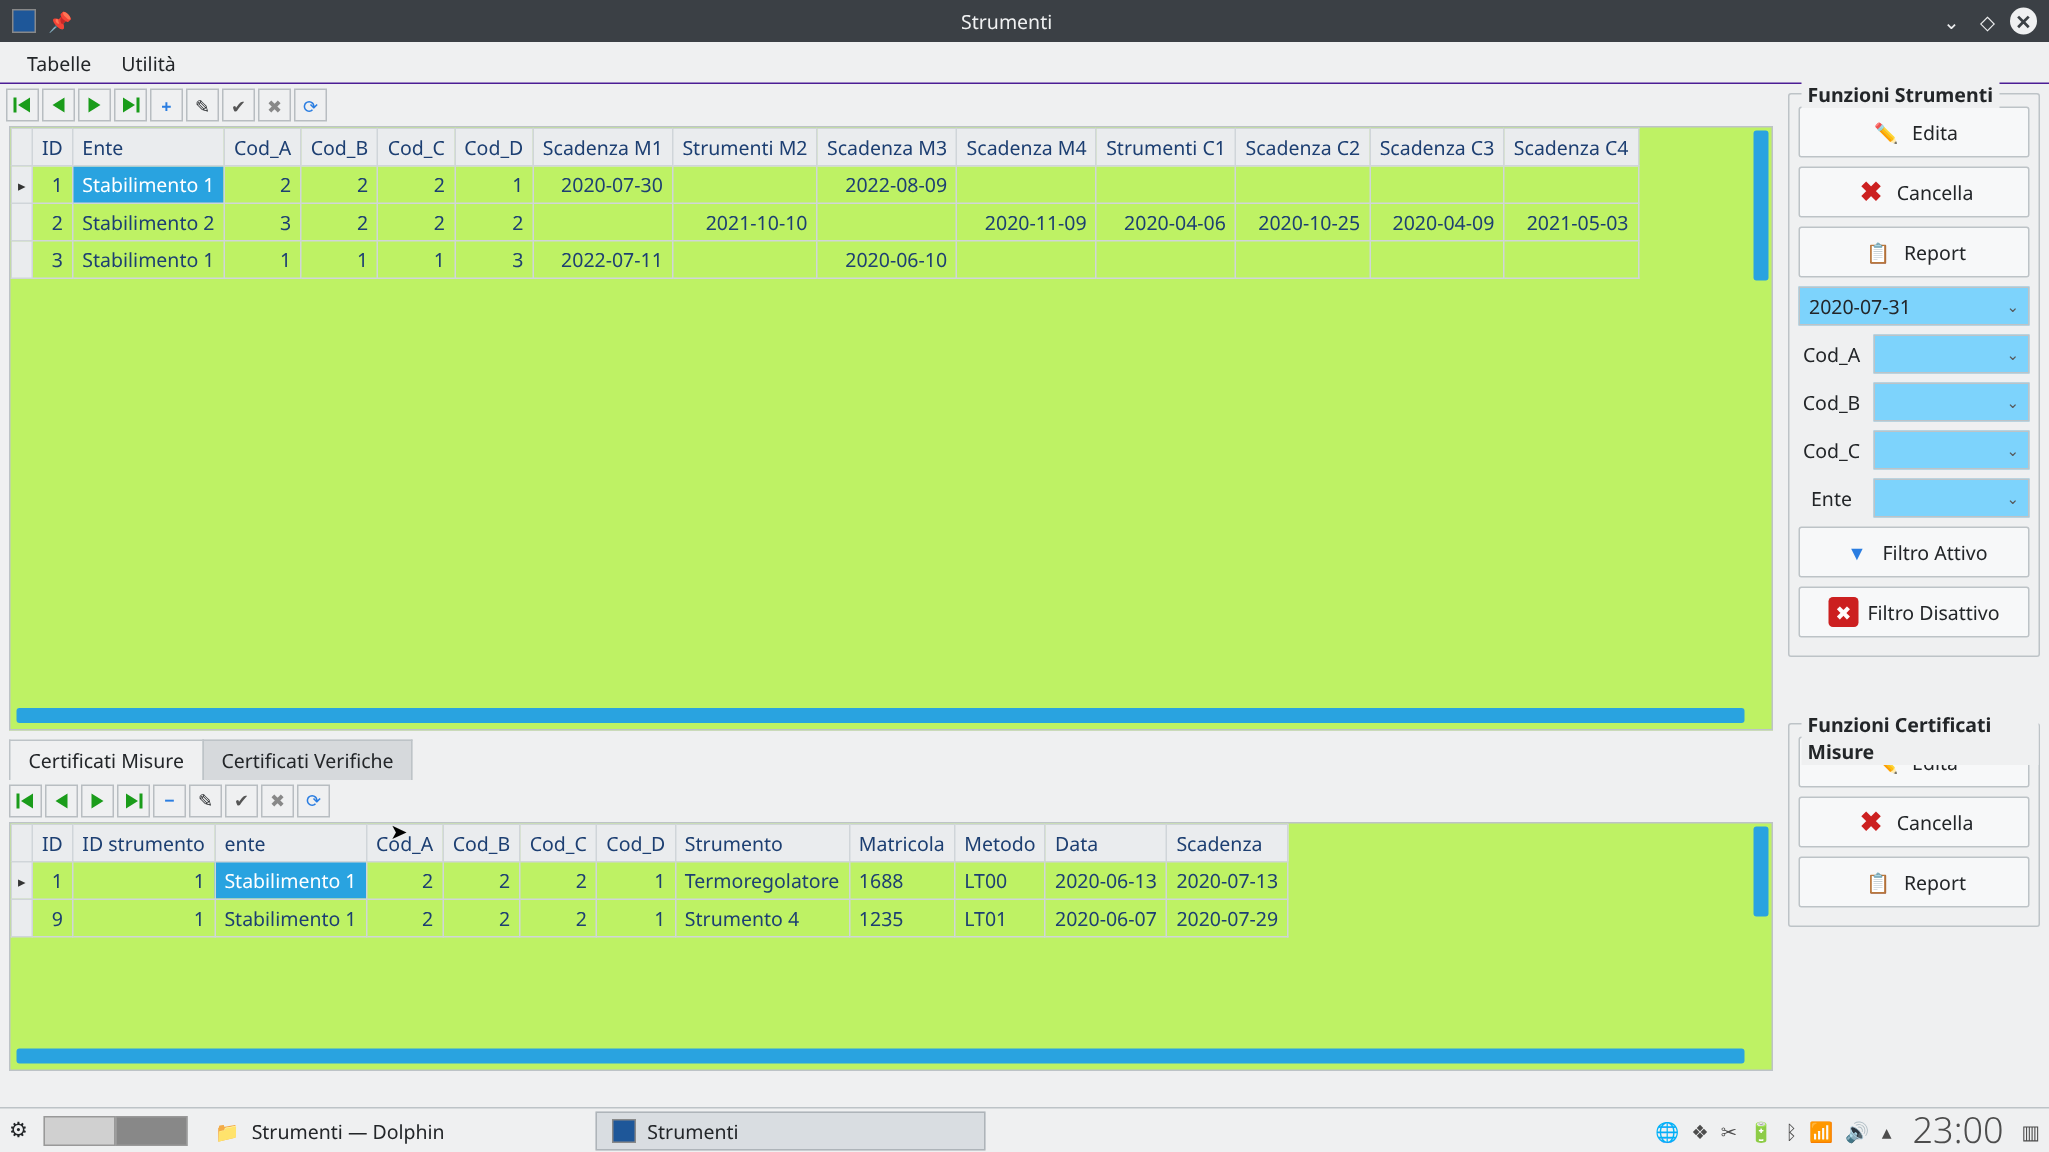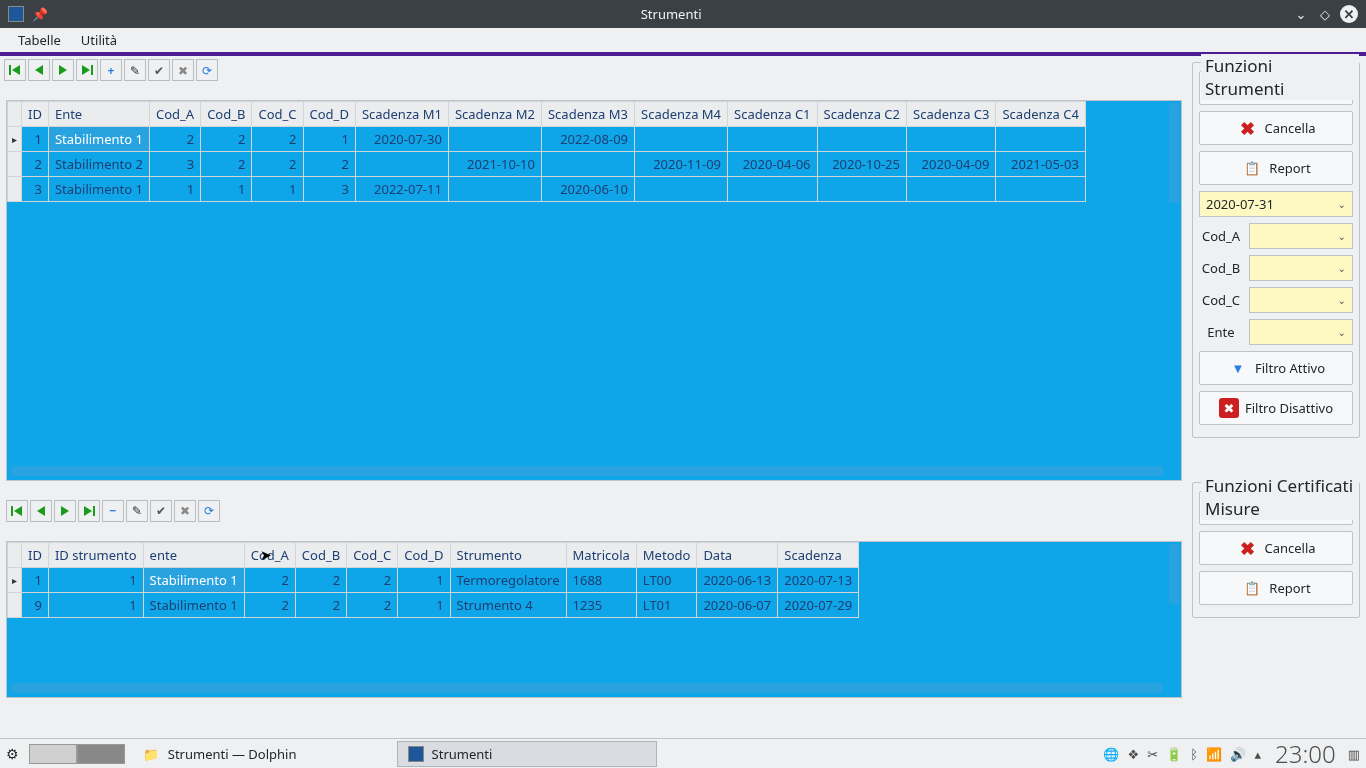--- a/index.html
+++ b/index.html
@@ -7,57 +7,57 @@
 
 
 .titlebar { height: 28px; background: #3b4045; color: #eff0f1; display: flex; align-items: center; padding: 0 8px; }
 .titlebar .app-icon { width: 16px; height: 16px; background: #1e5799; margin-right: 8px; border: 1px solid #888; }
 .titlebar .pin { margin-right: 8px; color: #ccc; }
 .titlebar .title { flex: 1; text-align: center; font-size: 13px; }
 .titlebar .winbtn { width: 18px; height: 18px; margin-left: 6px; display: flex; align-items: center; justify-content: center; cursor: pointer; }
 .titlebar .winbtn.close { background: #eff0f1; border-radius: 50%; color: #3b4045; font-weight: bold; }
 
 
-.menubar { height: 28px; background: #eff0f1; border-bottom: 4px solid #4c1d95; display: flex; align-items: center; padding-left: 8px; }
+.menubar { height: 28px; background: #eff0f1; border-bottom: 1px solid #4c1d95; display: flex; align-items: center; padding-left: 8px; }
 .menubar .menuitem { padding: 4px 10px; cursor: pointer; }
 
 
 .mainarea { display: flex; height: 658px; }
 .leftcol { flex: 1; display: flex; flex-direction: column; }
 .rightcol { width: 178px; padding: 6px 6px 0 4px; }
 
 
 .toolbar { height: 28px; display: flex; align-items: center; padding: 2px 4px; gap: 2px; }
 .tbtn { width: 22px; height: 22px; border: 1px solid #b8bdc1; background: #eff0f1; display: flex; align-items: center; justify-content: center; cursor: pointer; font-size: 12px; }
 .tbtn svg { width: 14px; height: 14px; }
 
 
-.table-wrap { position: relative; flex: 1; background: #0ea5e9; border: 1px solid #bdc3c7; margin: 16px 6px; overflow: hidden; }
+.table-wrap { position: relative; flex: 1; background: #bef264; border: 1px solid #bdc3c7; margin: 0 6px; overflow: hidden; }
 table { border-collapse: collapse; font-size: 13px; }
 th, td { border: 1px solid #d0d5d9; padding: 3px 6px; text-align: left; color: #1d3f72; white-space: nowrap; }
 th { background: #eaecee; font-weight: normal; color: #1d3f72; height: 22px; }
 td.num { text-align: right; }
 td.date { text-align: right; }
 .rowhead { width: 14px; background: #eaecee; padding: 0; }
 .rowhead.sel::before { content: "▸"; font-size: 10px; color: #333; display: block; text-align: center; }
 .selcell { background: #29a3e0 !important; color: #fff !important; }
 .hscroll { position: absolute; bottom: 4px; left: 4px; right: 18px; height: 10px; background: #29a3e0; border-radius: 2px; }
 .vscroll { position: absolute; top: 2px; right: 2px; width: 10px; background: #29a3e0; border-radius: 2px; }
 
 
 .tabs { display: flex; margin: 6px 6px 0 6px; }
 .tab { padding: 4px 12px; border: 1px solid #bdc3c7; border-bottom: none; background: #d6d9dc; cursor: pointer; margin-right: -1px; }
 .tab.active { background: #eff0f1; }
 
 
 .groupbox { border: 1px solid #bdc3c7; border-radius: 2px; padding: 8px 6px 6px 6px; margin-bottom: 6px; position: relative; }
-.groupbox .legend { position: absolute; top: -9px; left: 8px; background: #eff0f1; padding: 0 4px; font-size: 17px; }
+.groupbox .legend { position: absolute; top: -9px; left: 8px; background: #eff0f1; padding: 0 4px; font-size: 13px; font-weight: bold; }
 .sidebtn { display: flex; align-items: center; justify-content: center; gap: 6px; width: 100%; height: 34px; border: 1px solid #bdc3c7; background: #f7f8f9; margin-bottom: 6px; cursor: pointer; border-radius: 2px; }
 .sidebtn .ico { width: 22px; height: 22px; display: flex; align-items: center; justify-content: center; }
-.datebox, .combo { width: 100%; height: 26px; border: 1px solid #bdc3c7; background: #fef9c3; display: flex; align-items: center; padding: 0 6px; margin-bottom: 6px; position: relative; }
+.datebox, .combo { width: 100%; height: 26px; border: 1px solid #bdc3c7; background: #7dd3fc; display: flex; align-items: center; padding: 0 6px; margin-bottom: 6px; position: relative; }
 .combo .caret, .datebox .caret { position: absolute; right: 6px; font-size: 10px; color: #555; }
 .filter-row { display: flex; align-items: center; gap: 6px; margin-bottom: 6px; }
 .filter-row .lbl { width: 44px; text-align: center; font-size: 13px; color: #232629; }
 .filter-row .combo { flex: 1; margin-bottom: 0; }
 
 
 .taskbar { position: absolute; bottom: 0; left: 0; right: 0; height: 30px; background: #eff0f1; border-top: 1px solid #bdc3c7; display: flex; align-items: center; padding: 0 6px; }
 .taskbar .desktops { display: flex; margin-right: 8px; margin-left: 6px; }
 .taskbar .dsk { width: 48px; height: 20px; border: 1px solid #999; background: #d0d0d0; }
 .taskbar .dsk.active { background: #888; }
@@ -123,24 +123,24 @@
         <thead>
             <tr>
           <th class="rowhead"></th>
           <th>ID</th>
           <th style="width:94px">Ente</th>
           <th>Cod_A</th>
           <th>Cod_B</th>
           <th>Cod_C</th>
           <th>Cod_D</th>
           <th>Scadenza M1</th>
-          <th>Scadenza M2</th>
+          <th>Strumenti M2</th>
           <th>Scadenza M3</th>
           <th>Scadenza M4</th>
-          <th>Scadenza C1</th>
+          <th>Strumenti C1</th>
           <th>Scadenza C2</th>
           <th>Scadenza C3</th>
           <th>Scadenza C4</th>
         </tr>
           </thead>
         <tbody id="top-rows">
             <tr>
               <td class="rowhead sel"></td>
     <td class="num">1</td>
               <td class="selcell">Stabilimento 1</td>
@@ -190,20 +190,24 @@
               <td class="date"></td>
               <td class="date"></td>
               <td class="date"></td>
             </tr>
           </tbody>
       </table>
       <div class="vscroll" style="height:100px"></div>
       <div class="hscroll"></div>
     </div>
 
+    <div class="tabs">
+      <div class="tab active">Certificati Misure</div>
+      <div class="tab">Certificati Verifiche</div>
+    </div>
 
     <div class="toolbar" style="margin-left:2px">
       <div class="tbtn">
           <svg viewBox="0 0 14 14">
             <rect x="1" y="2" width="2" height="10" fill="#1a9c1a"></rect>
             <polygon points="12,2 12,12 4,7" fill="#1a9c1a"></polygon>
           </svg>
         </div>
       <div class="tbtn">
           <svg viewBox="0 0 14 14">

